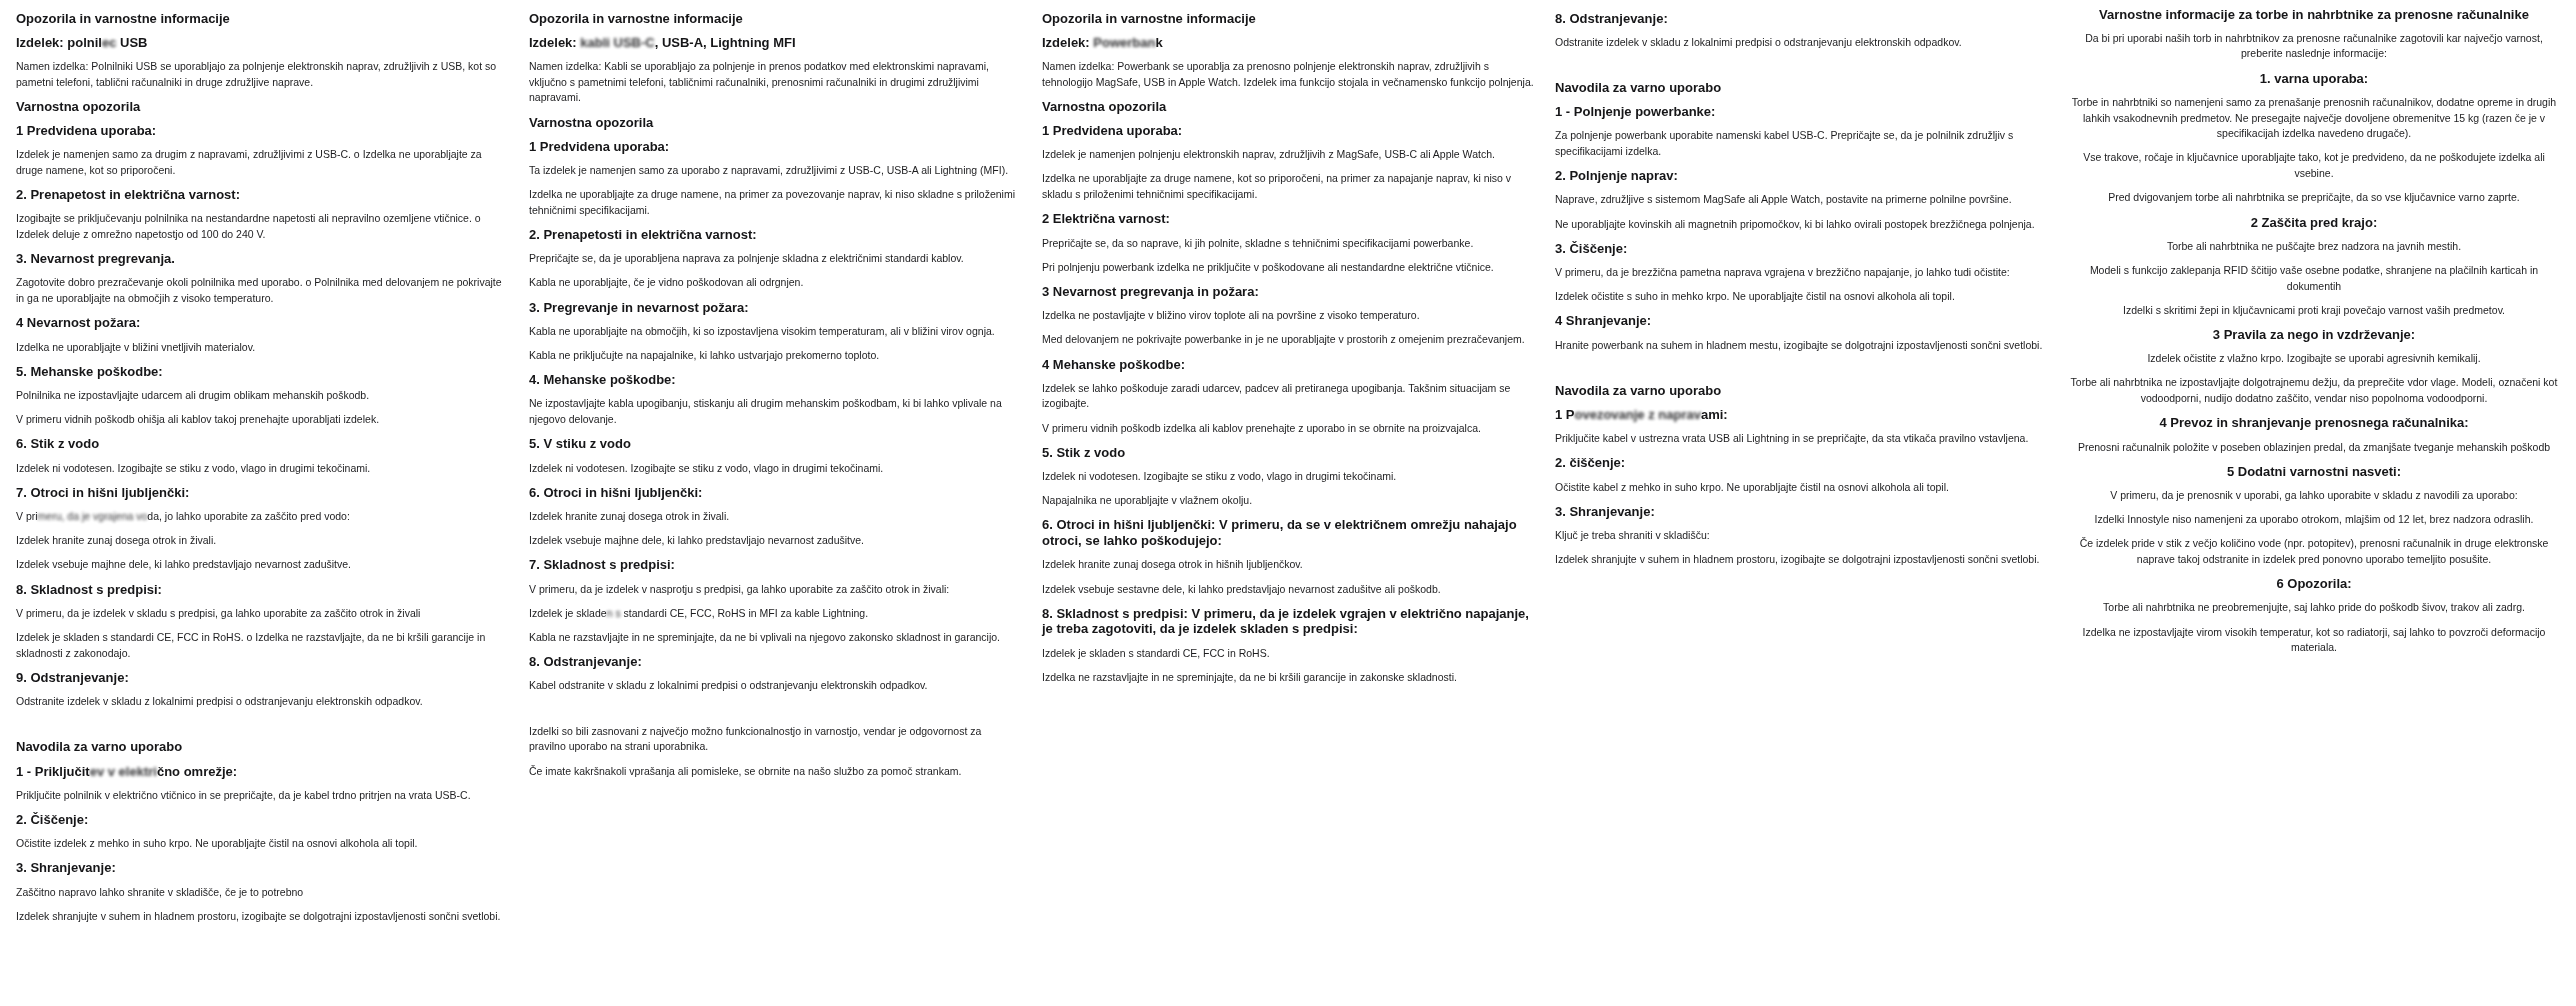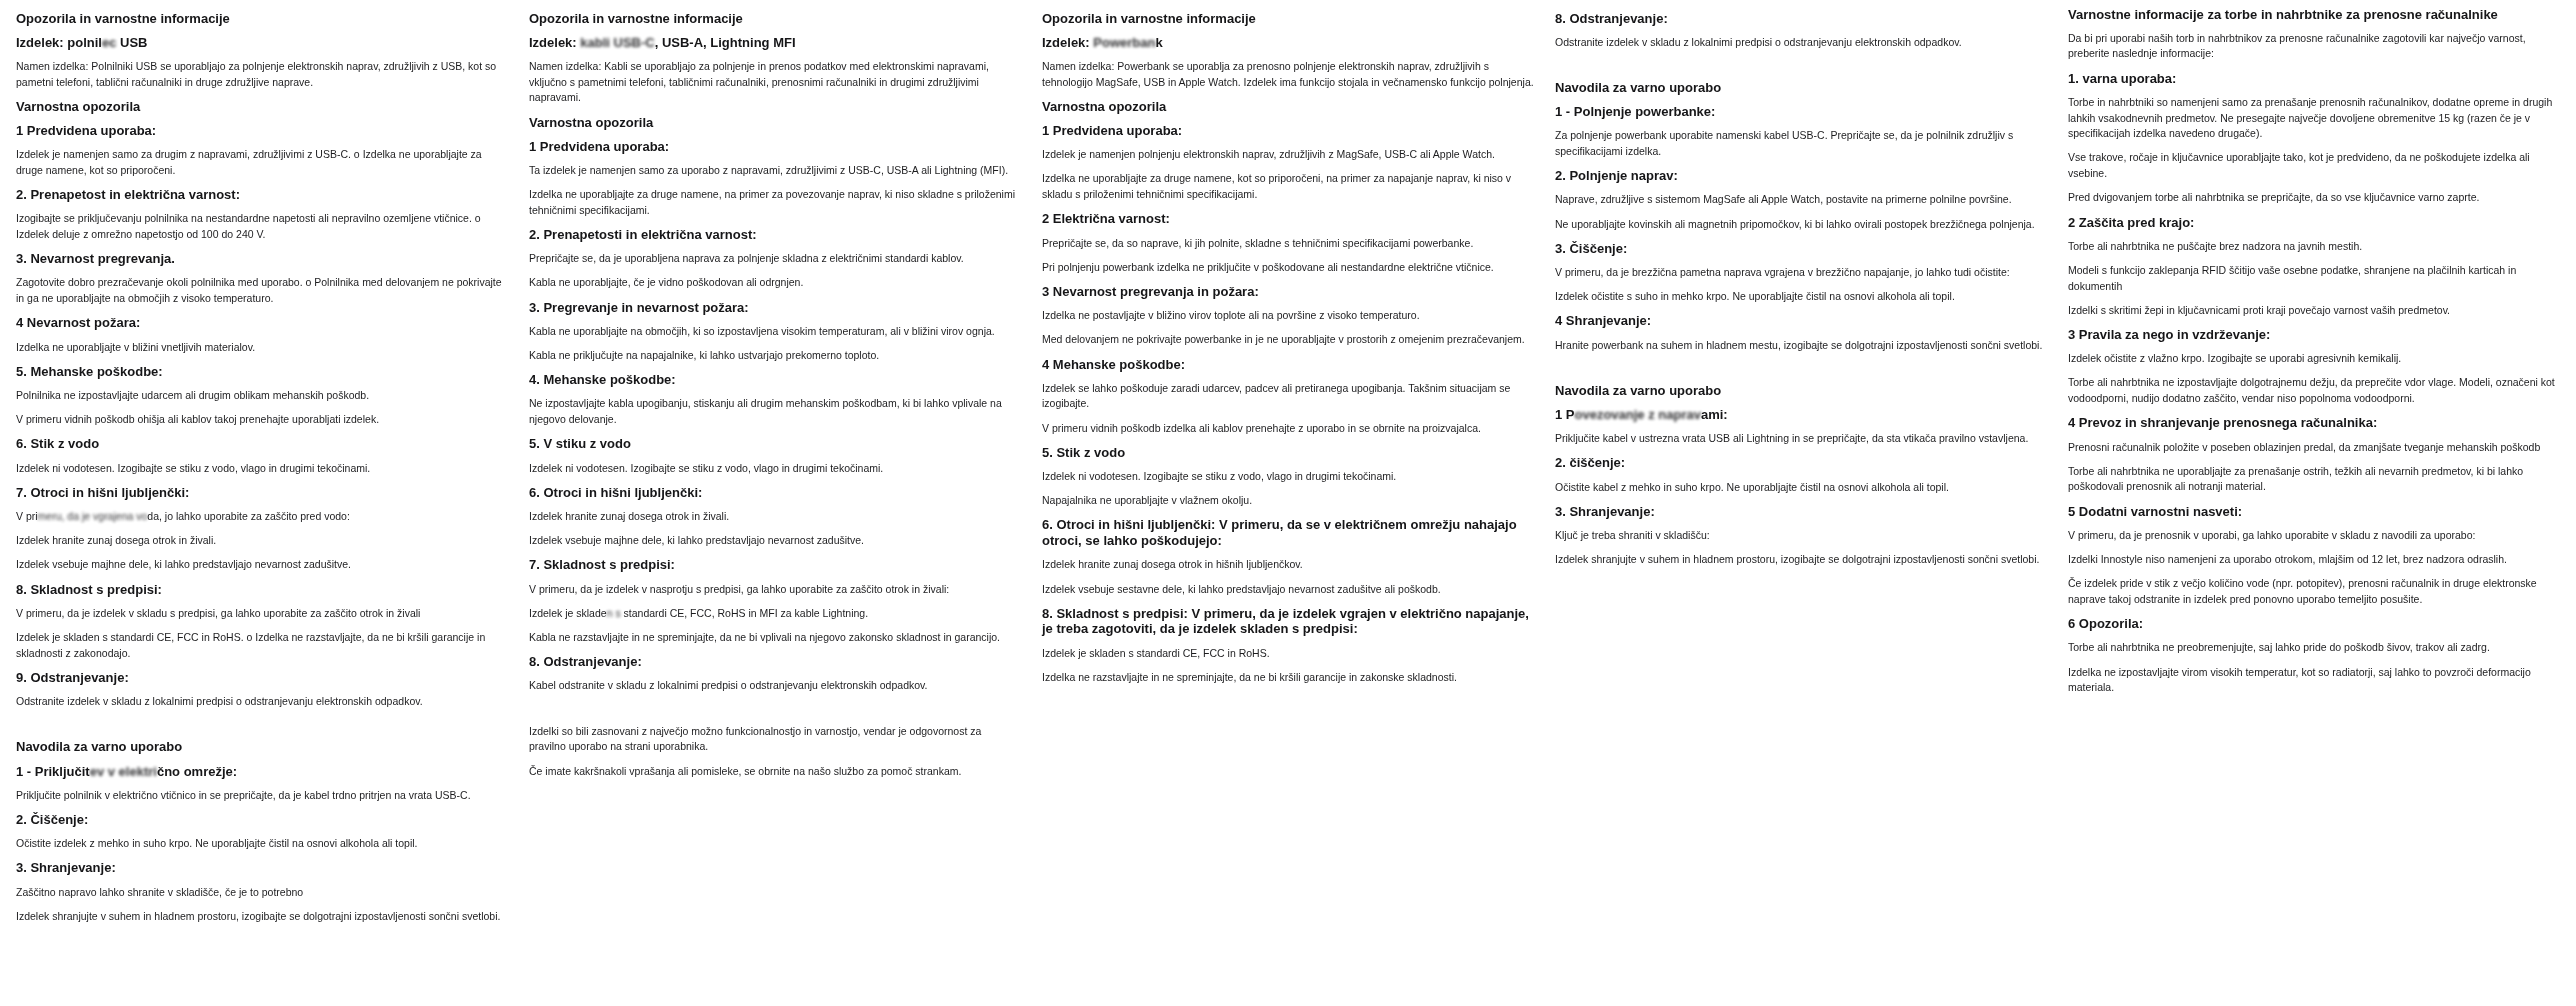--- a/index.html
+++ b/index.html
@@ -4,21 +4,21 @@
 <style>
   html,body{margin:0;padding:0;}
   body{
     width:2576px;height:1006px;overflow:hidden;background:#ffffff;
     color:#1d1d1f;font-family:"Liberation Sans",sans-serif;
     font-size:10.5px;line-height:15.7px;
     -webkit-font-smoothing:antialiased;
   }
   .doc{display:flex;padding:10.5px 13px 0 16px;gap:21px;}
   .col{flex:0 0 492px;width:492px;}
-  .col.raised{margin-top:-4px;}
+  .col.raised{margin-top:-4px;text-align:center;}
   .col h3{font-size:13px;line-height:15.7px;font-weight:700;margin:0 0 8.5px 0;color:#161618;}
   .col p{margin:0 0 8.5px 0;}
   .gap{height:21px;}
   .smudge{filter:blur(1.8px);opacity:.9;}
 </style>
 </head>
 <body>
 
 <div class="doc">
   <div class="col">
@@ -150,21 +150,20 @@
       <p><span>Pred dvigovanjem torbe ali nahrbtnika se prepričajte, da so vse ključavnice varno zaprte.</span></p>
       <h3><span>2 Zaščita pred krajo:</span></h3>
       <p><span>Torbe ali nahrbtnika ne puščajte brez nadzora na javnih mestih.</span></p>
       <p><span>Modeli s funkcijo zaklepanja RFID ščitijo vaše osebne podatke, shranjene na plačilnih karticah in dokumentih</span></p>
       <p><span>Izdelki s skritimi žepi in ključavnicami proti kraji povečajo varnost vaših predmetov.</span></p>
       <h3><span>3 Pravila za nego in vzdrževanje:</span></h3>
       <p><span>Izdelek očistite z vlažno krpo. Izogibajte se uporabi agresivnih kemikalij.</span></p>
       <p><span>Torbe ali nahrbtnika ne izpostavljajte dolgotrajnemu dežju, da preprečite vdor vlage. Modeli, označeni kot vodoodporni, nudijo dodatno zaščito, vendar niso popolnoma vodoodporni.</span></p>
       <h3><span>4 Prevoz in shranjevanje prenosnega računalnika:</span></h3>
       <p><span>Prenosni računalnik položite v poseben oblazinjen predal, da zmanjšate tveganje mehanskih poškodb</span></p>
-      <p><span>Torbe ali nahrbtnika ne uporabljajte za prenašanje ostrih, težkih ali nevarnih predmetov, ki bi lahko poškodovali prenosnik ali notranji material.</span></p>
       <h3><span>5 Dodatni varnostni nasveti:</span></h3>
       <p><span>V primeru, da je prenosnik v uporabi, ga lahko uporabite v skladu z navodili za uporabo:</span></p>
       <p><span>Izdelki Innostyle niso namenjeni za uporabo otrokom, mlajšim od 12 let, brez nadzora odraslih.</span></p>
       <p><span>Če izdelek pride v stik z večjo količino vode (npr. potopitev), prenosni računalnik in druge elektronske naprave takoj odstranite in izdelek pred ponovno uporabo temeljito posušite.</span></p>
       <h3><span>6 Opozorila:</span></h3>
       <p><span>Torbe ali nahrbtnika ne preobremenjujte, saj lahko pride do poškodb šivov, trakov ali zadrg.</span></p>
       <p><span>Izdelka ne izpostavljajte virom visokih temperatur, kot so radiatorji, saj lahko to povzroči deformacijo materiala.</span></p>
     </div>
 </div>
 

